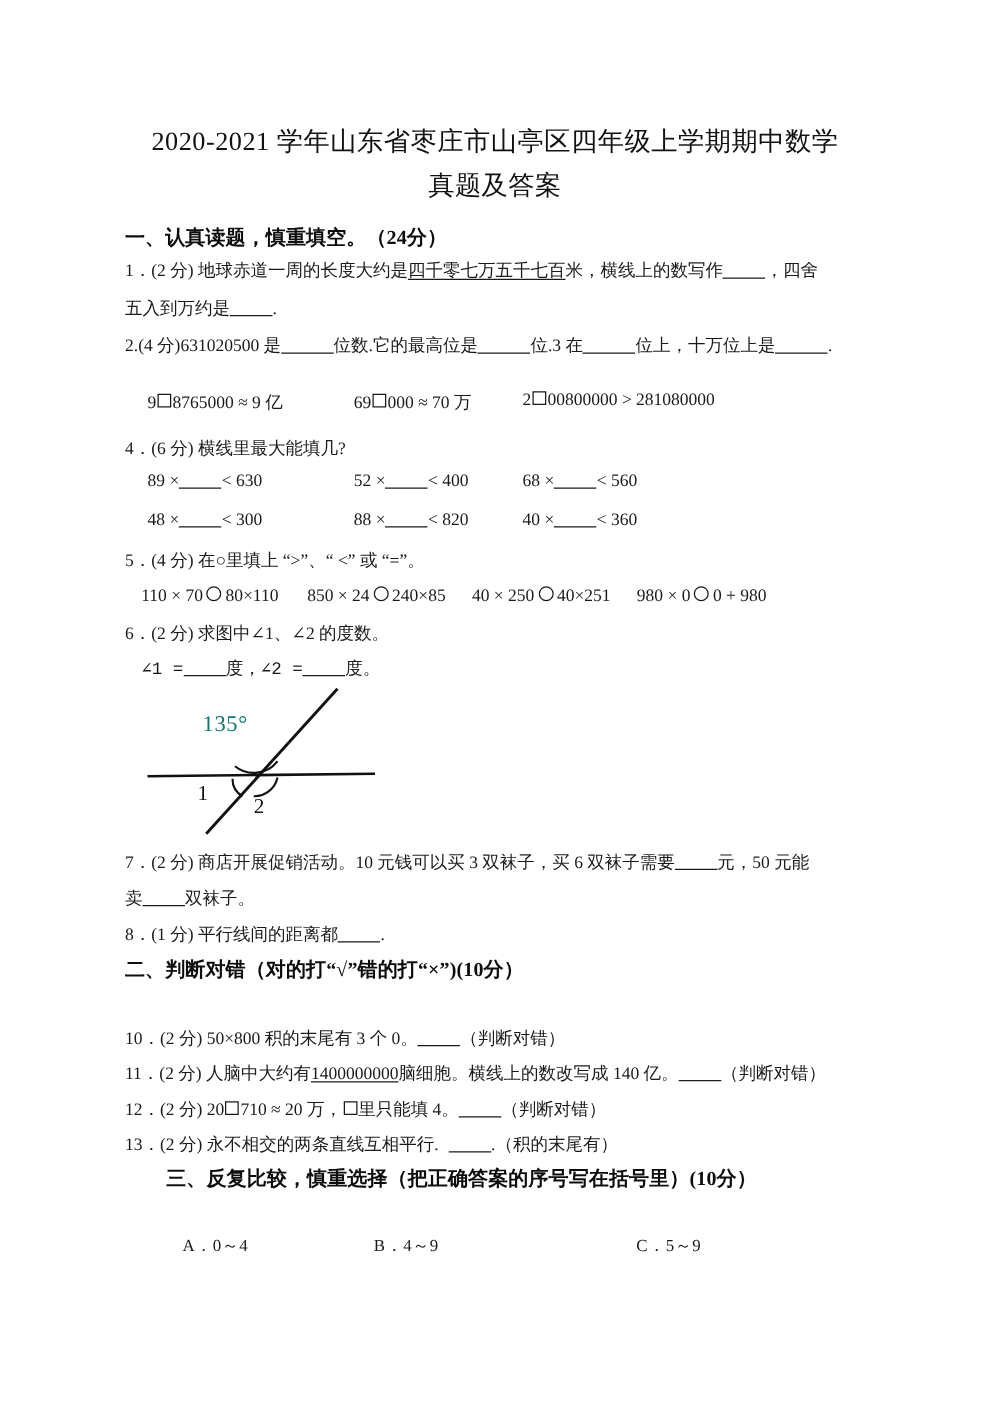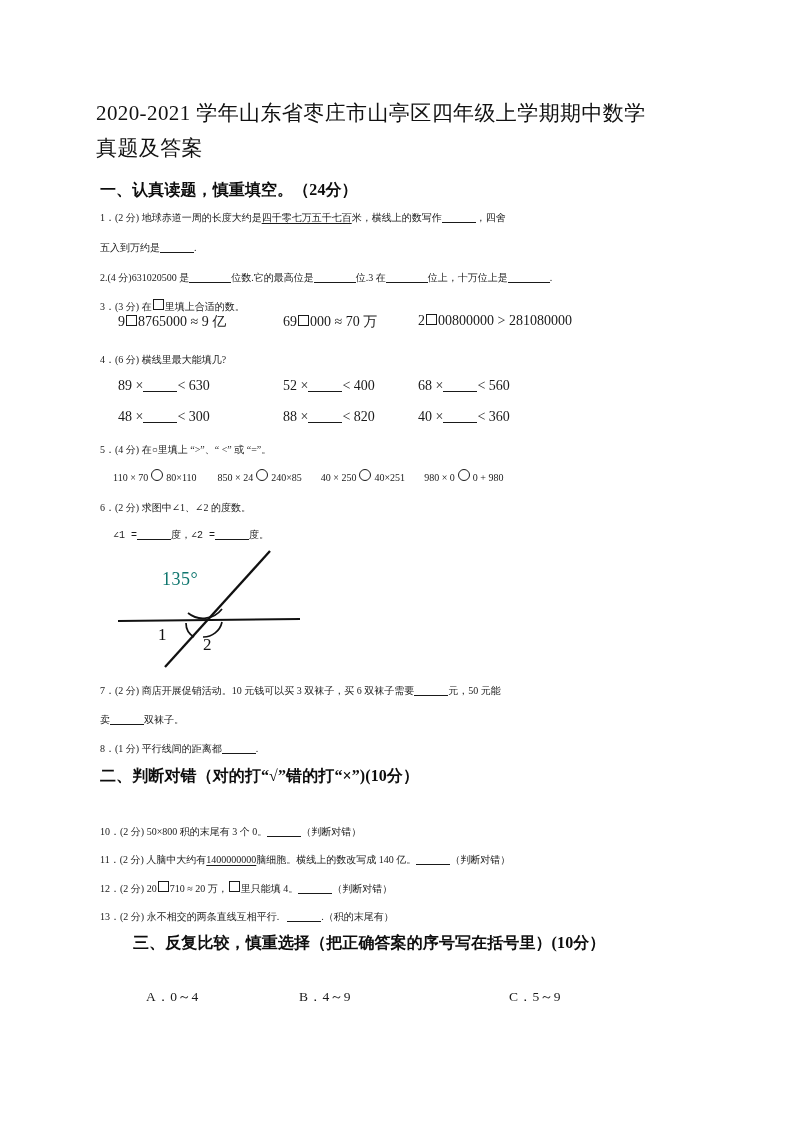--- a/index.html
+++ b/index.html
@@ -19,42 +19,42 @@
     position: absolute;
     left: 0; top: 0;
     width: 793px;
     height: 1122px;
     background: #fff;
   }
   .title {
     position: absolute;
     left: 96px;
     width: 600px;
-    text-align: left;
+    text-align: center;
     font-size: 21px;
     line-height: 34px;
     letter-spacing: 0.4px;
     color: #111;
   }
   .title-l1 { top: 96px; }
   .title-l2 { top: 131px; }
 
   .sec-head {
     position: absolute;
     left: 100px;
     font-weight: bold;
     font-size: 16px;
     letter-spacing: 0.1px;
     color: #0d0d0d;
     white-space: nowrap;
   }
   .q {
     position: absolute;
     left: 100px;
-    font-size: 10px;
+    font-size: 14px;
     line-height: 20px;
     color: #1a1a1a;
     white-space: nowrap;
   }
   .q.indent { left: 113px; }
 
   .blank {
     display: inline-block;
     border-bottom: 1px solid #1a1a1a;
     vertical-align: -2px;
@@ -140,23 +140,20 @@
     <span>1．(2 分) 地球赤道一周的长度大约是</span><span class="ul">四千零七万五千七百</span><span>米，横线上的数写作</span><span class="blank b-md"></span><span>，四舍</span>
   </div>
   <div class="q" style="top:238px;">
     <span>五入到万约是</span><span class="blank b-md"></span><span>.</span>
   </div>
 
   <div class="q" style="top:268px;">
     <span>2.(4 分)631020500 是</span><span class="blank b-lg"></span><span>位数.它的最高位是</span><span class="blank b-lg"></span><span>位.3 在</span><span class="blank b-lg"></span><span>位上，十万位上是</span><span class="blank b-lg"></span><span>.</span>
   </div>
 
-  <div class="q" style="top:297px;">
-    <span>3．(3 分) 在</span><span class="box"></span><span>里填上合适的数。</span>
-  </div>
   <div class="row3" style="top:313px;">
     <span class="c1"><span>9</span><span class="box"></span><span>8765000 ≈ 9 亿</span></span>
     <span class="c2"><span>69</span><span class="box"></span><span>000 ≈ 70 万</span></span>
     <span class="c3"><span>2</span><span class="box"></span><span>00800000 &gt; 281080000</span></span>
   </div>
 
   <div class="q" style="top:350px;">4．(6 分) 横线里最大能填几?</div>
   <div class="row3" style="top:378px;">
     <span class="c1"><span>89 ×</span><span class="blank b-md"></span><span>&lt; 630</span></span>
     <span class="c2"><span>52 ×</span><span class="blank b-md"></span><span>&lt; 400</span></span>

